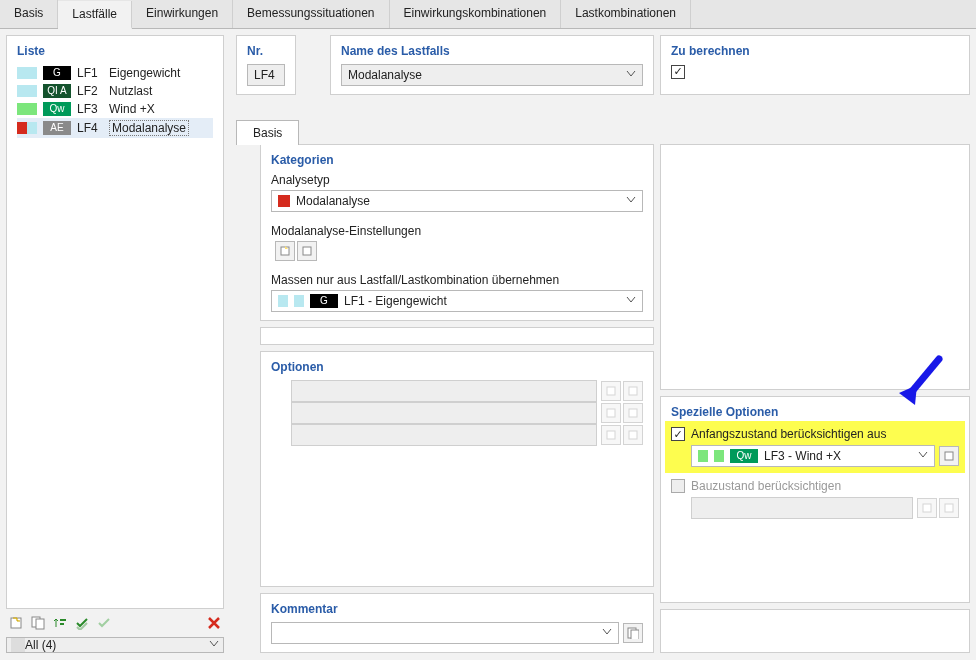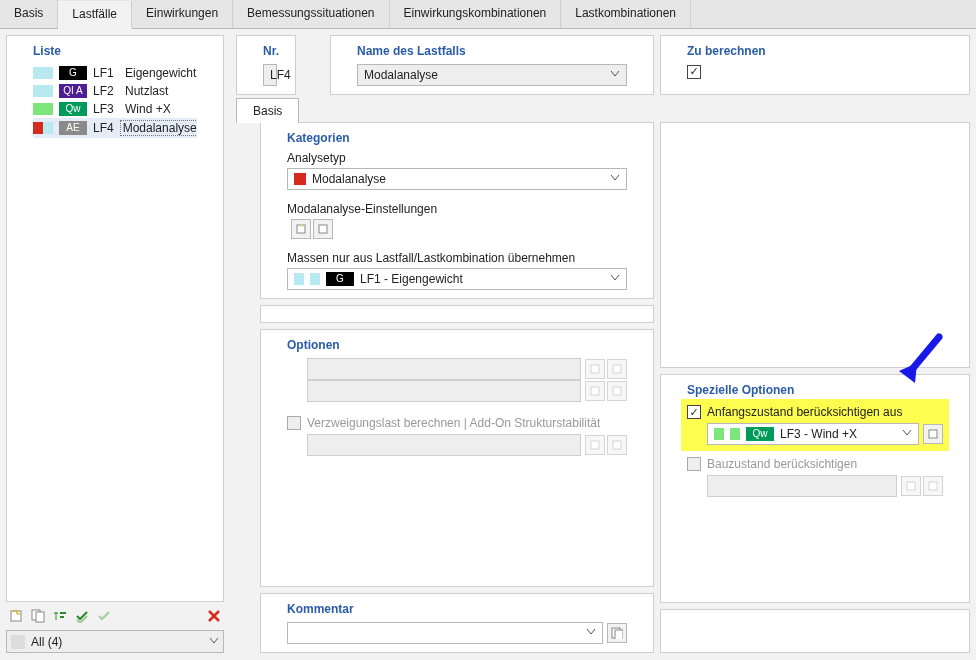--- a/index.html
+++ b/index.html
@@ -6,41 +6,41 @@
   body { margin: 0; background: #f2f2f2; width: 976px; height: 660px; overflow: hidden; color: #222; }
   
   
   .top-tabs { display: flex; border-bottom: 1px solid #b8b8b8; background: #e6e6e6; }
   .top-tab { padding: 6px 14px 6px 14px; border-right: 1px solid #cfcfcf; cursor: default; }
   .top-tab.active { background: #f2f2f2; border-bottom: 2px solid #f2f2f2; position: relative; top: 1px; font-weight: 500; }
   
   
   .main { display: flex; height: calc(100% - 30px); }
   .left-col { width: 230px; padding: 6px; display: flex; flex-direction: column; }
-  .right-col { flex: 1; padding: 6px; display: flex; flex-direction: column; gap: 2px; }
-  
-  .panel { background: #fff; border: 1px solid #cfcfcf; padding: 8px 26px; }
+  .right-col { flex: 1; padding: 6px; display: flex; flex-direction: column; gap: 24px; }
+  
+  .panel { background: #fff; border: 1px solid #cfcfcf; padding: 8px 10px; }
   .panel-title { color: #2a5ca8; font-weight: 600; margin-bottom: 6px; }
   
   
   .list-panel { flex: 1; display: flex; flex-direction: column; }
   .list-body { flex: 1; overflow: auto; }
   .list-row { display: flex; align-items: center; gap: 6px; padding: 2px 0; }
   .list-row.selected { background: #e4edf7; }
   .dotted-sel { border: 1px dotted #7a7a7a; padding: 0 2px; }
   .swatch-group { display: flex; }
   .swatch { width: 10px; height: 12px; }
   .badge { height: 14px; line-height: 14px; padding: 0 4px; font-size: 10px; color: #fff; text-align: center; min-width: 28px; }
   .lf-id { width: 26px; text-align: left; }
   
   .left-toolbar { display: flex; align-items: center; gap: 2px; padding: 4px 0; }
   .tb-btn { width: 20px; height: 20px; display: flex; align-items: center; justify-content: center; }
   .tb-spacer { flex: 1; }
   
-  .filter-select { display: flex; align-items: center; border: 1px solid #b8b8b8; background: #eee; height: 23px; padding: 0 4px; gap: 6px; }
+  .filter-select { display: flex; align-items: center; border: 1px solid #b8b8b8; background: #eee; height: 16px; padding: 0 4px; gap: 0; }
   .filter-select .filter-icon { width: 14px; height: 14px; background: #ddd; }
   .chev { margin-left: auto; }
   
   
   .header-row { display: flex; gap: 6px; }
   .nr-panel { width: 60px; }
   .name-panel { flex: 1; margin-left: 28px; }
   .calc-panel { width: 310px; }
   
   .readonly-box { background: #eee; border: 1px solid #b8b8b8; height: 22px; display: flex; align-items: center; padding: 0 6px; }
@@ -112,21 +112,21 @@
           <span class="badge" style="background:#000">G</span>
           <span class="lf-id">LF1</span>
           <span>Eigengewicht</span>
         </div>
 
         <div class="list-row">
           <span class="swatch-group">
             <span class="swatch color-ltcyan"></span>
             <span class="swatch color-ltcyan"></span>
           </span>
-          <span class="badge" style="background:#4c1d95">QI A</span>
+          <span class="badge" style="background:#14532d">QI A</span>
           <span class="lf-id">LF2</span>
           <span>Nutzlast</span>
         </div>
 
         <div class="list-row">
           <span class="swatch-group">
             <span class="swatch color-green"></span>
             <span class="swatch color-green"></span>
           </span>
           <span class="badge" style="background:#009a5a">Qw</span>
@@ -291,24 +291,20 @@
                     </svg>
                   </div>
                 <div class="mini-btn" style="opacity:.6">
                     <svg width="12" height="12">
                       <rect x="2" y="2" width="8" height="8" fill="#fff" stroke="#bbb"></rect>
                     </svg>
                   </div>
               </div>
             </div>
 
-            <div class="row-ck" style="margin-top:14px">
-              <span class="checkbox disabled"></span>
-              <span class="disabled-text">Verzweigungslast berechnen | Add-On Strukturstabilität</span>
-            </div>
             <div class="indented">
               <div class="disabled-box indented-box"></div>
               <div class="icon-pair">
                 <div class="mini-btn" style="opacity:.6">
                     <svg width="12" height="12">
                       <rect x="2" y="2" width="8" height="8" fill="#fff" stroke="#bbb"></rect>
                     </svg>
                   </div>
                 <div class="mini-btn" style="opacity:.6">
                     <svg width="12" height="12">

